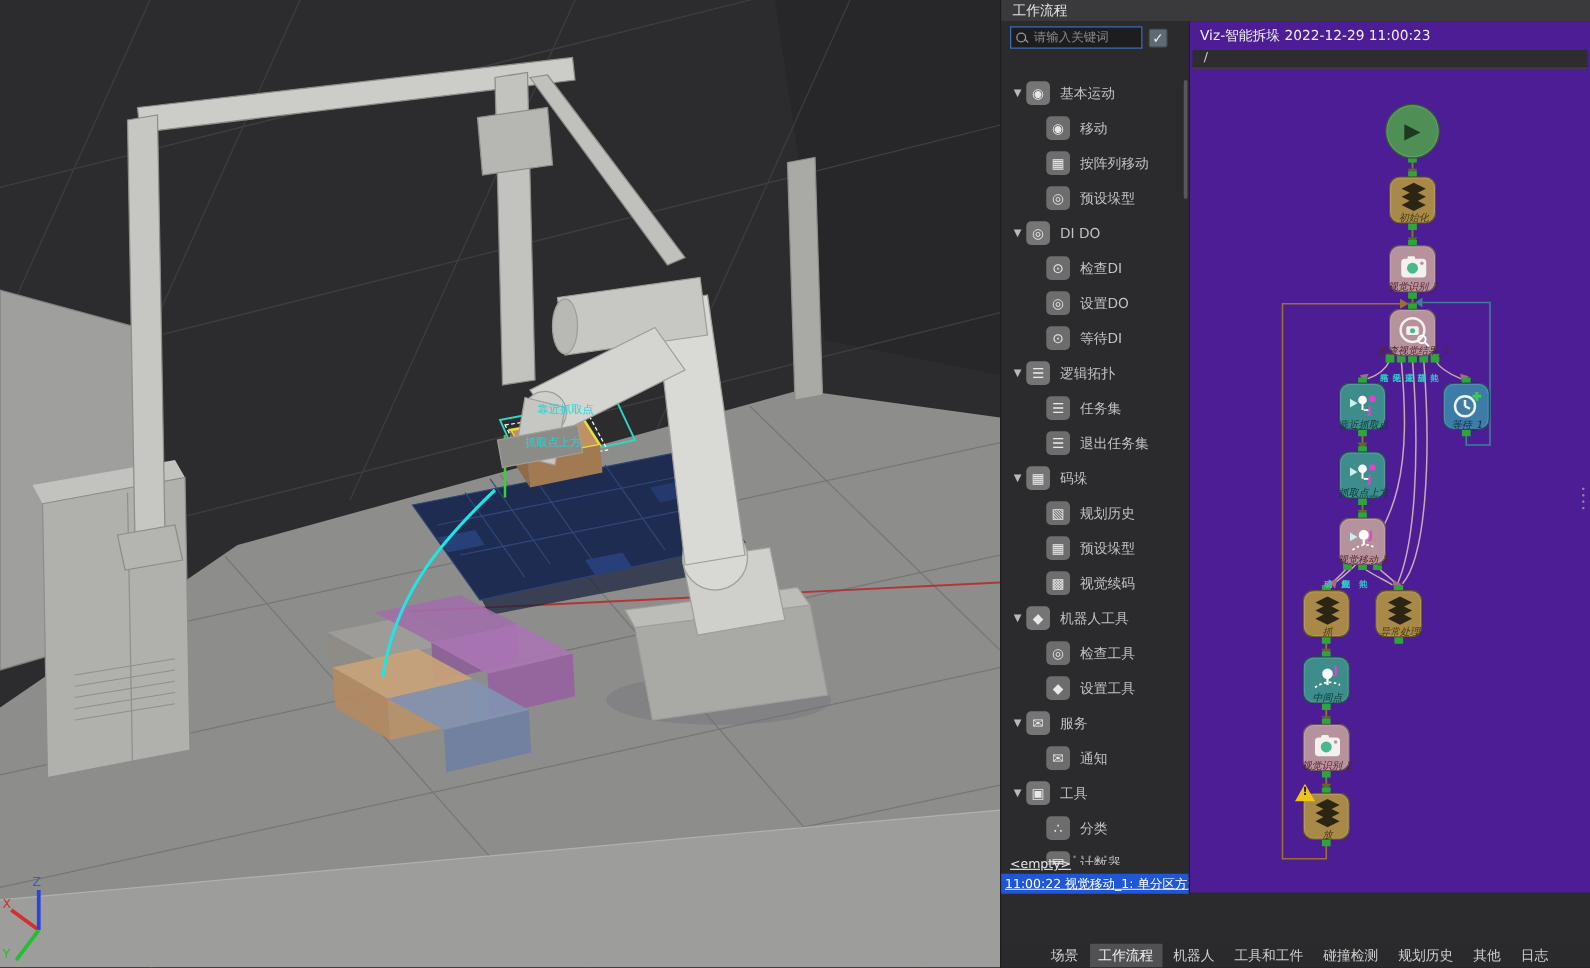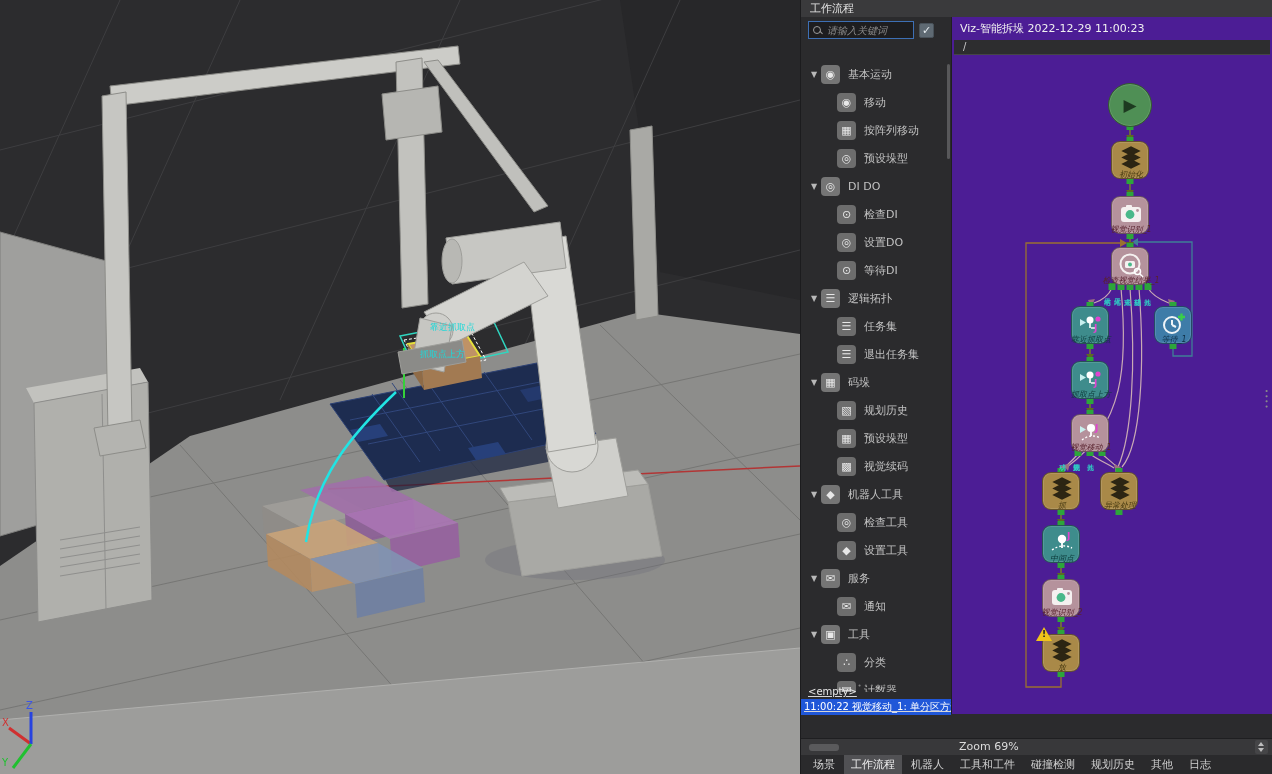--- a/index.html
+++ b/index.html
@@ -20,21 +20,21 @@
   .library { position:absolute; left:0; top:17px; width:150px; bottom:60px; background:#2b2b2d; }
   .search-row { display:flex; align-items:center; gap:5px; padding:4px 5px 4px 7px; }
   .search-box { display:flex; align-items:center; gap:5px; width:106px; height:18px;
     background:#1d1d1f; border:1px solid #3d6fb4; padding:0 4px; }
   .mag { position:relative; width:9px; height:9px; flex:none; }
   .mag::before { content:''; position:absolute; left:0; top:0; width:6px; height:6px;
     border:1.4px solid #9a9a9a; border-radius:50%; }
   .mag::after { content:''; position:absolute; left:6px; top:6px; width:4px; height:1.4px;
     background:#9a9a9a; transform:rotate(45deg); }
   .search-box input { background:transparent; border:none; outline:none; color:#cfcfcf;
-    font-size:10px; width:100%; font-family:inherit;font-style:italic; }
+    font-size:10px; width:100%; font-family:inherit; }
   .search-box input::placeholder { color:#8a8a8a; }
   .checkbox { width:15px; height:15px; background:#5f6a73; border:1px solid #49525a;
     color:#e8eef2; font-size:11px; line-height:14px; text-align:center; border-radius:2px; }
 
   .tree { position:absolute; top:43px; left:0; right:0; bottom:22px; overflow:hidden; }
   .tree-row { display:flex; align-items:center; height:28px; font-size:11px; color:#c2c2c2; }
   .tree-row .caret { width:10px; margin-left:10px; font-size:8px; color:#b8b8b8; }
   .tree-row.child { padding-left:36px; }
   .tree-icon { width:19px; height:19px; border-radius:4px; background:#757575;
     color:#e8e8e8; font-size:11px; line-height:19px; text-align:center; margin-right:8px; flex:none; }
@@ -89,21 +89,21 @@
     background:#5a5a5c; border-radius:3px; }
   .zoom-label { position:absolute; left:158px; top:1px; font-size:11px; color:#dcdcdc; }
   .spinner { position:absolute; right:5px; top:1px; width:13px; height:14px;
     background:#454547; border-radius:2px; }
   .spinner i { position:absolute; left:3px; width:0; height:0;
     border-left:3.5px solid transparent; border-right:3.5px solid transparent; }
   .spinner .up { top:2px; border-bottom:4px solid #bdbdbd; }
   .spinner .dn { bottom:2px; border-top:4px solid #bdbdbd; }
 
   .tabs { position:absolute; left:0; bottom:0; width:472px; height:19px;
-    background:#2a2a2c; display:flex; align-items:stretch; padding-left:5px; gap:2px; }
+    background:#2a2a2c; display:flex; align-items:stretch; padding-left:5px; gap:2px;justify-content:center; }
   .tab { font-size:11px; color:#cfcfcf; padding:2px 7px 0 7px; line-height:16px; }
   .tab.active { background:#515154; color:#f0f0f0; }
 </style>
 </head>
 <body>
 
 <div class="app">
 
   <div class="viewport">
   <svg width="800" height="774" viewBox="0 0 800 774">
@@ -581,28 +581,20 @@
         <span class="elabel" style="left:161px;top:228px">无结果</span>
         <span class="elabel" style="left:171px;top:228px">未完成</span>
         <span class="elabel" style="left:181px;top:228px">部分成功</span>
         <span class="elabel" style="left:191px;top:228px">其他</span>
         <span class="elabel" style="left:106px;top:393px">成功</span>
         <span class="elabel" style="left:120px;top:393px">规划失败</span>
         <span class="elabel" style="left:134px;top:393px">其他</span>
       </div>
     </div>
 
-    <div class="zoom-bar">
-      <div class="zoom-slider"></div>
-      <div class="zoom-label">Zoom 69%</div>
-      <div class="spinner">
-          <i class="up"></i>
-          <i class="dn"></i>
-        </div>
-    </div>
 
     <div class="tabs">
       <div class="tab">场景</div>
       <div class="tab active">工作流程</div>
       <div class="tab">机器人</div>
       <div class="tab">工具和工件</div>
       <div class="tab">碰撞检测</div>
       <div class="tab">规划历史</div>
       <div class="tab">其他</div>
       <div class="tab">日志</div>

